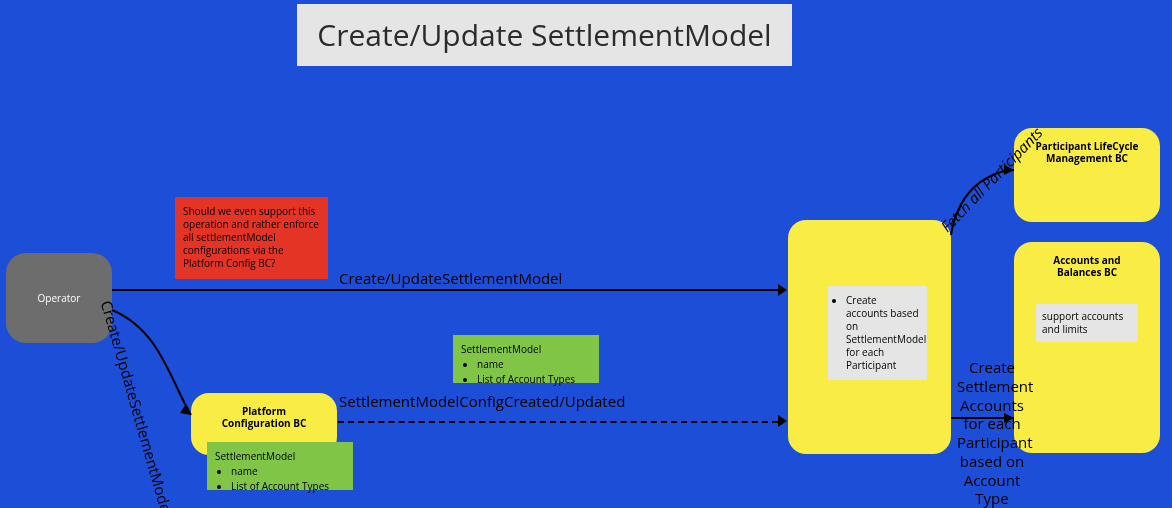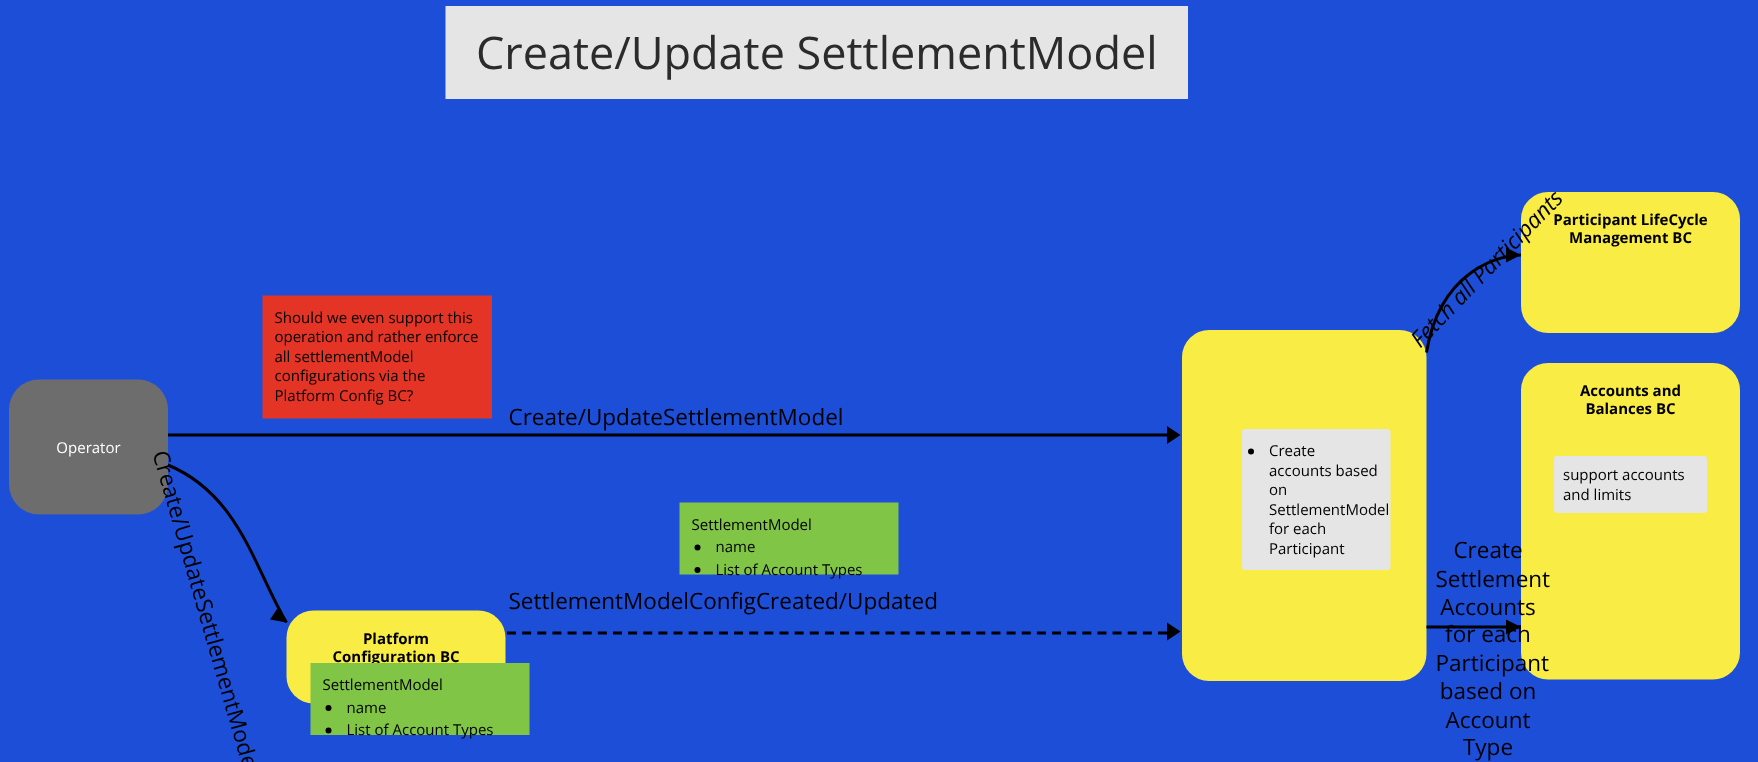--- a/index.html
+++ b/index.html
@@ -44,21 +44,21 @@
   </div>
 
   <div class="node green-note" style="left:453px;top:335px;width:146px;height:48px">
     <div>SettlementModel</div>
     <ul class="ul">
       <li>name</li>
       <li>List of Account Types</li>
     </ul>
   </div>
 
-  <div class="node pc-bc" style="left:191px;top:407px;width:146px;height:62px">
+  <div class="node pc-bc" style="left:191px;top:393px;width:146px;height:62px">
     <div class="bc-title">Platform Configuration BC</div>
   </div>
 
   <div class="node green-note" style="left:207px;top:442px;width:146px;height:48px">
     <div>SettlementModel</div>
     <ul class="ul">
       <li>name</li>
       <li>List of Account Types</li>
     </ul>
   </div>

